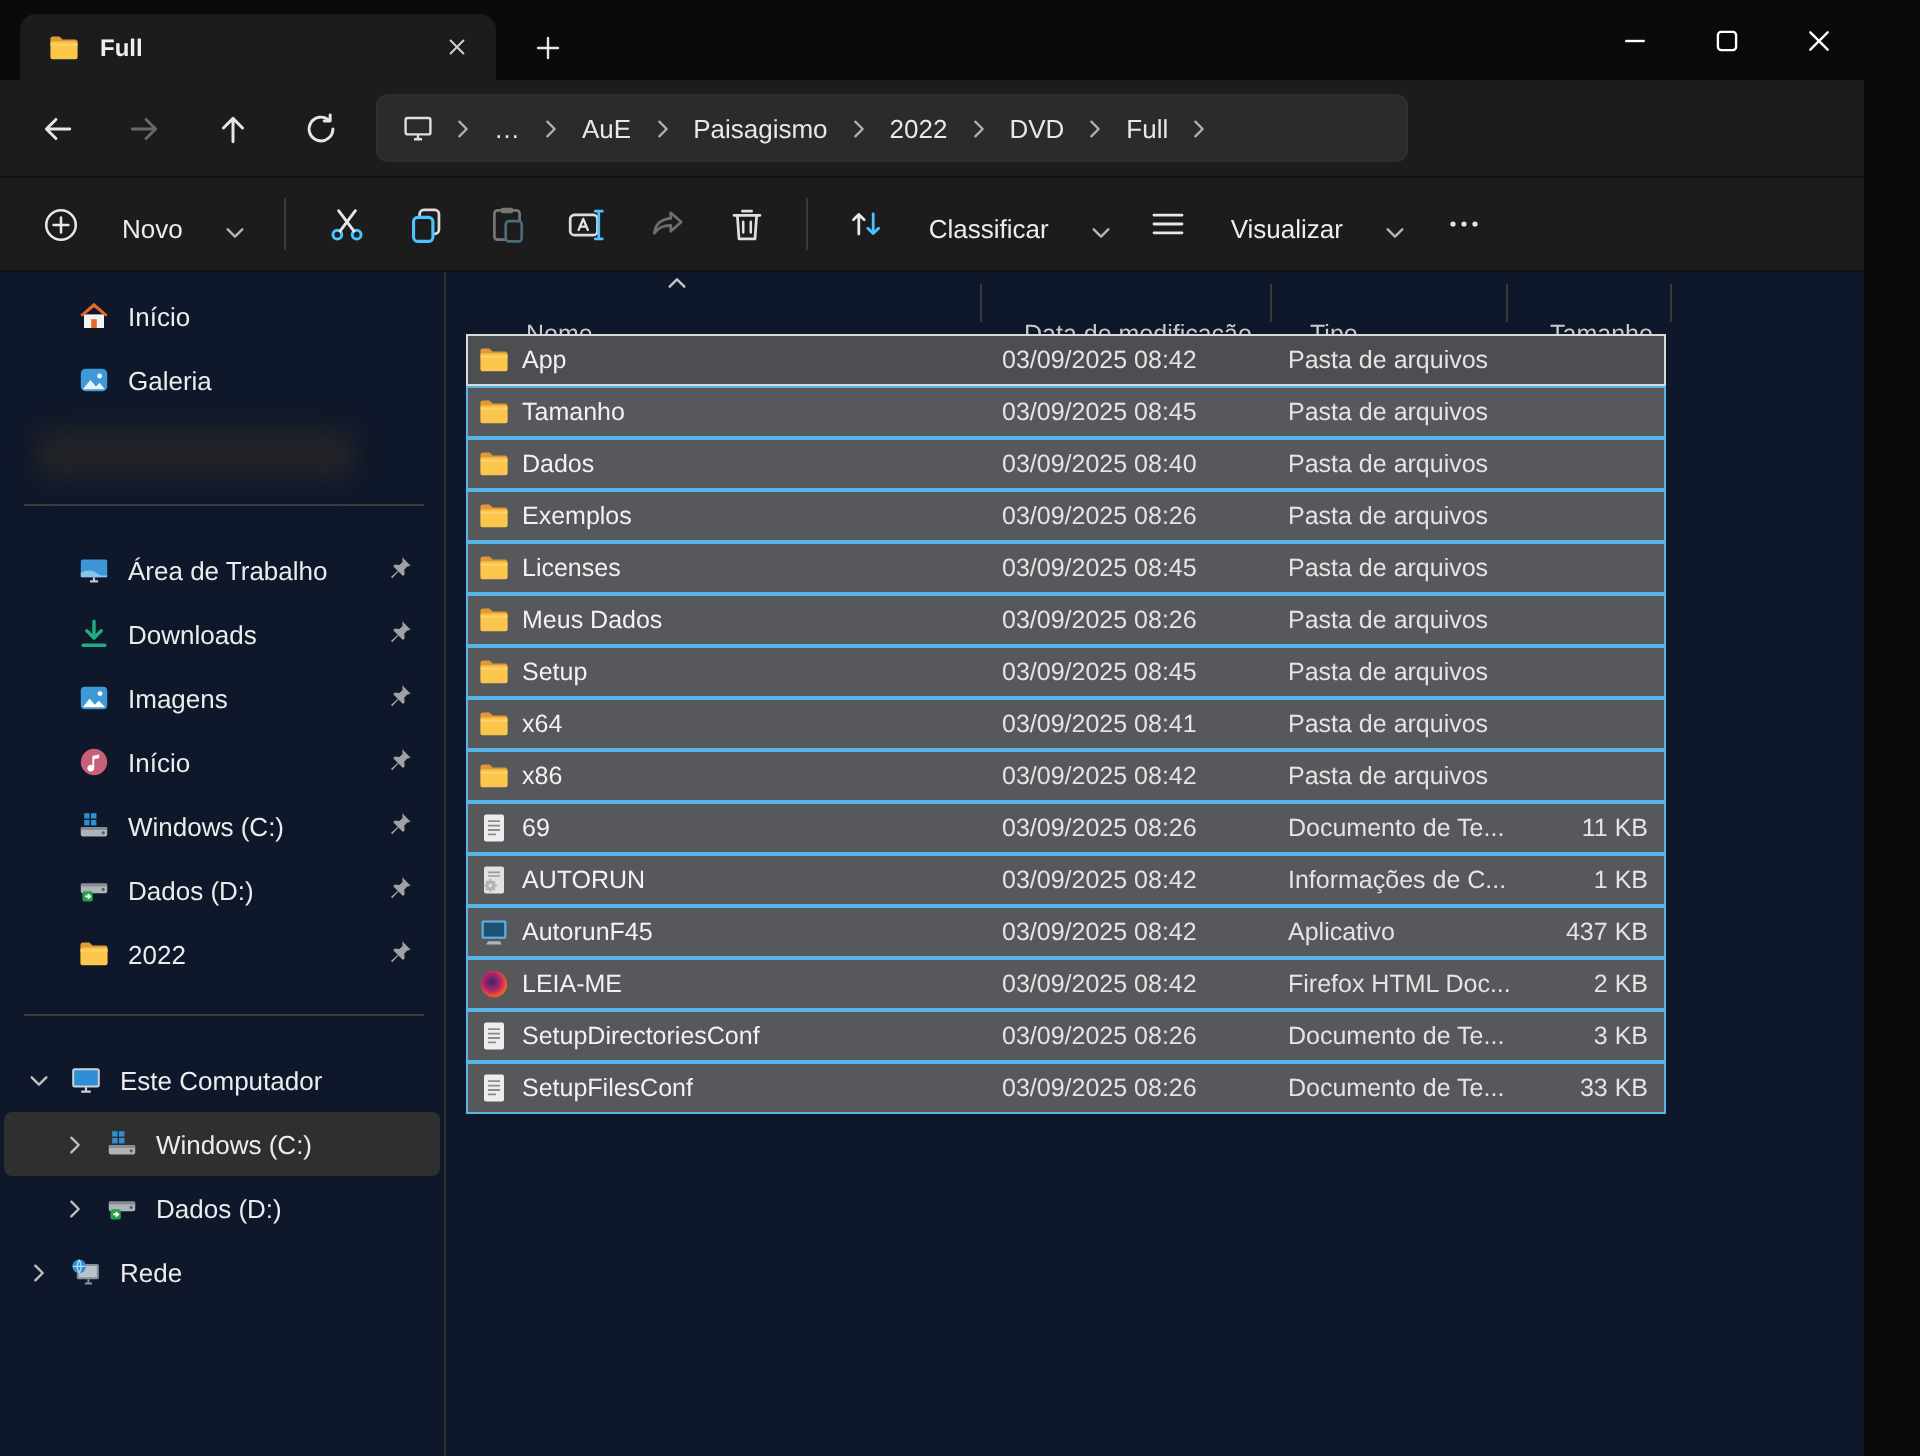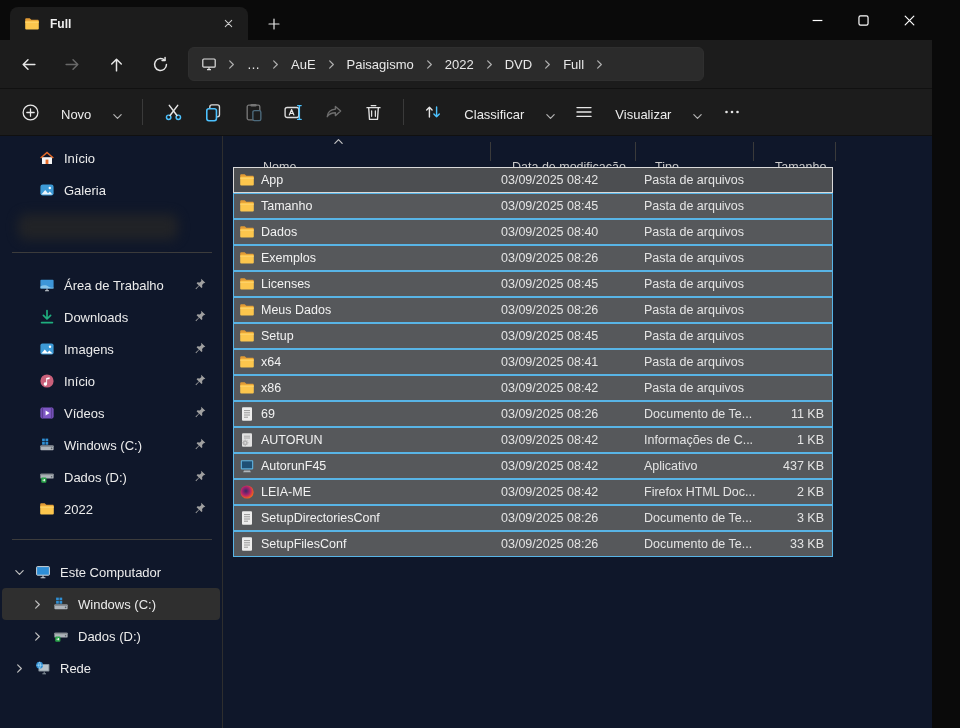--- a/index.html
+++ b/index.html
@@ -360,33 +360,20 @@
               </svg>
             </span>
             <span class="side-label">Início</span>
             <span class="pin"><svg width="14" height="14" viewBox="0 0 16 16">
                 <path fill="currentColor" d="M9.3 1.9l4.8 4.8-1.9.5-1.8 1.8.3 2.6-1 1-2.6-2.6-3.5 3.9-.8-.8 3.9-3.5L4.1 7l1-1 2.6.3 1.8-1.8z"></path>
               </svg></span>
           </div>
           <div class="side-item">
             <span class="icon16">
               <svg viewBox="0 0 16 16">
-                <rect x="1.4" y="2.6" width="13.2" height="10.8" rx="2" fill="#7e57c5"></rect>
-                <path d="M3.4 2.6v10.8M12.6 2.6v10.8" stroke="#5b3f93" stroke-width="1.4"></path>
-                <path d="M6.6 5.6l4 2.4-4 2.4z" fill="#fff"></path>
-              </svg>
-            </span>
-            <span class="side-label">Vídeos</span>
-            <span class="pin"><svg width="14" height="14" viewBox="0 0 16 16">
-                <path fill="currentColor" d="M9.3 1.9l4.8 4.8-1.9.5-1.8 1.8.3 2.6-1 1-2.6-2.6-3.5 3.9-.8-.8 3.9-3.5L4.1 7l1-1 2.6.3 1.8-1.8z"></path>
-              </svg></span>
-          </div>
-          <div class="side-item">
-            <span class="icon16">
-              <svg viewBox="0 0 16 16">
                 <g fill="#2f8fd4">
                   <rect x="3.1" y="1.6" width="2.7" height="2.7"></rect>
                   <rect x="6.5" y="1.6" width="2.7" height="2.7"></rect>
                   <rect x="3.1" y="5" width="2.7" height="2.7"></rect>
                   <rect x="6.5" y="5" width="2.7" height="2.7"></rect>
                 </g>
                 <rect x="1.4" y="8.6" width="13.2" height="4.6" rx=".9" fill="#aeb4ba"></rect>
                 <rect x="1.4" y="8.6" width="13.2" height="1.4" fill="#878d93"></rect>
                 <circle cx="12.6" cy="11.4" r=".8" fill="#5a6066"></circle>
               </svg>

